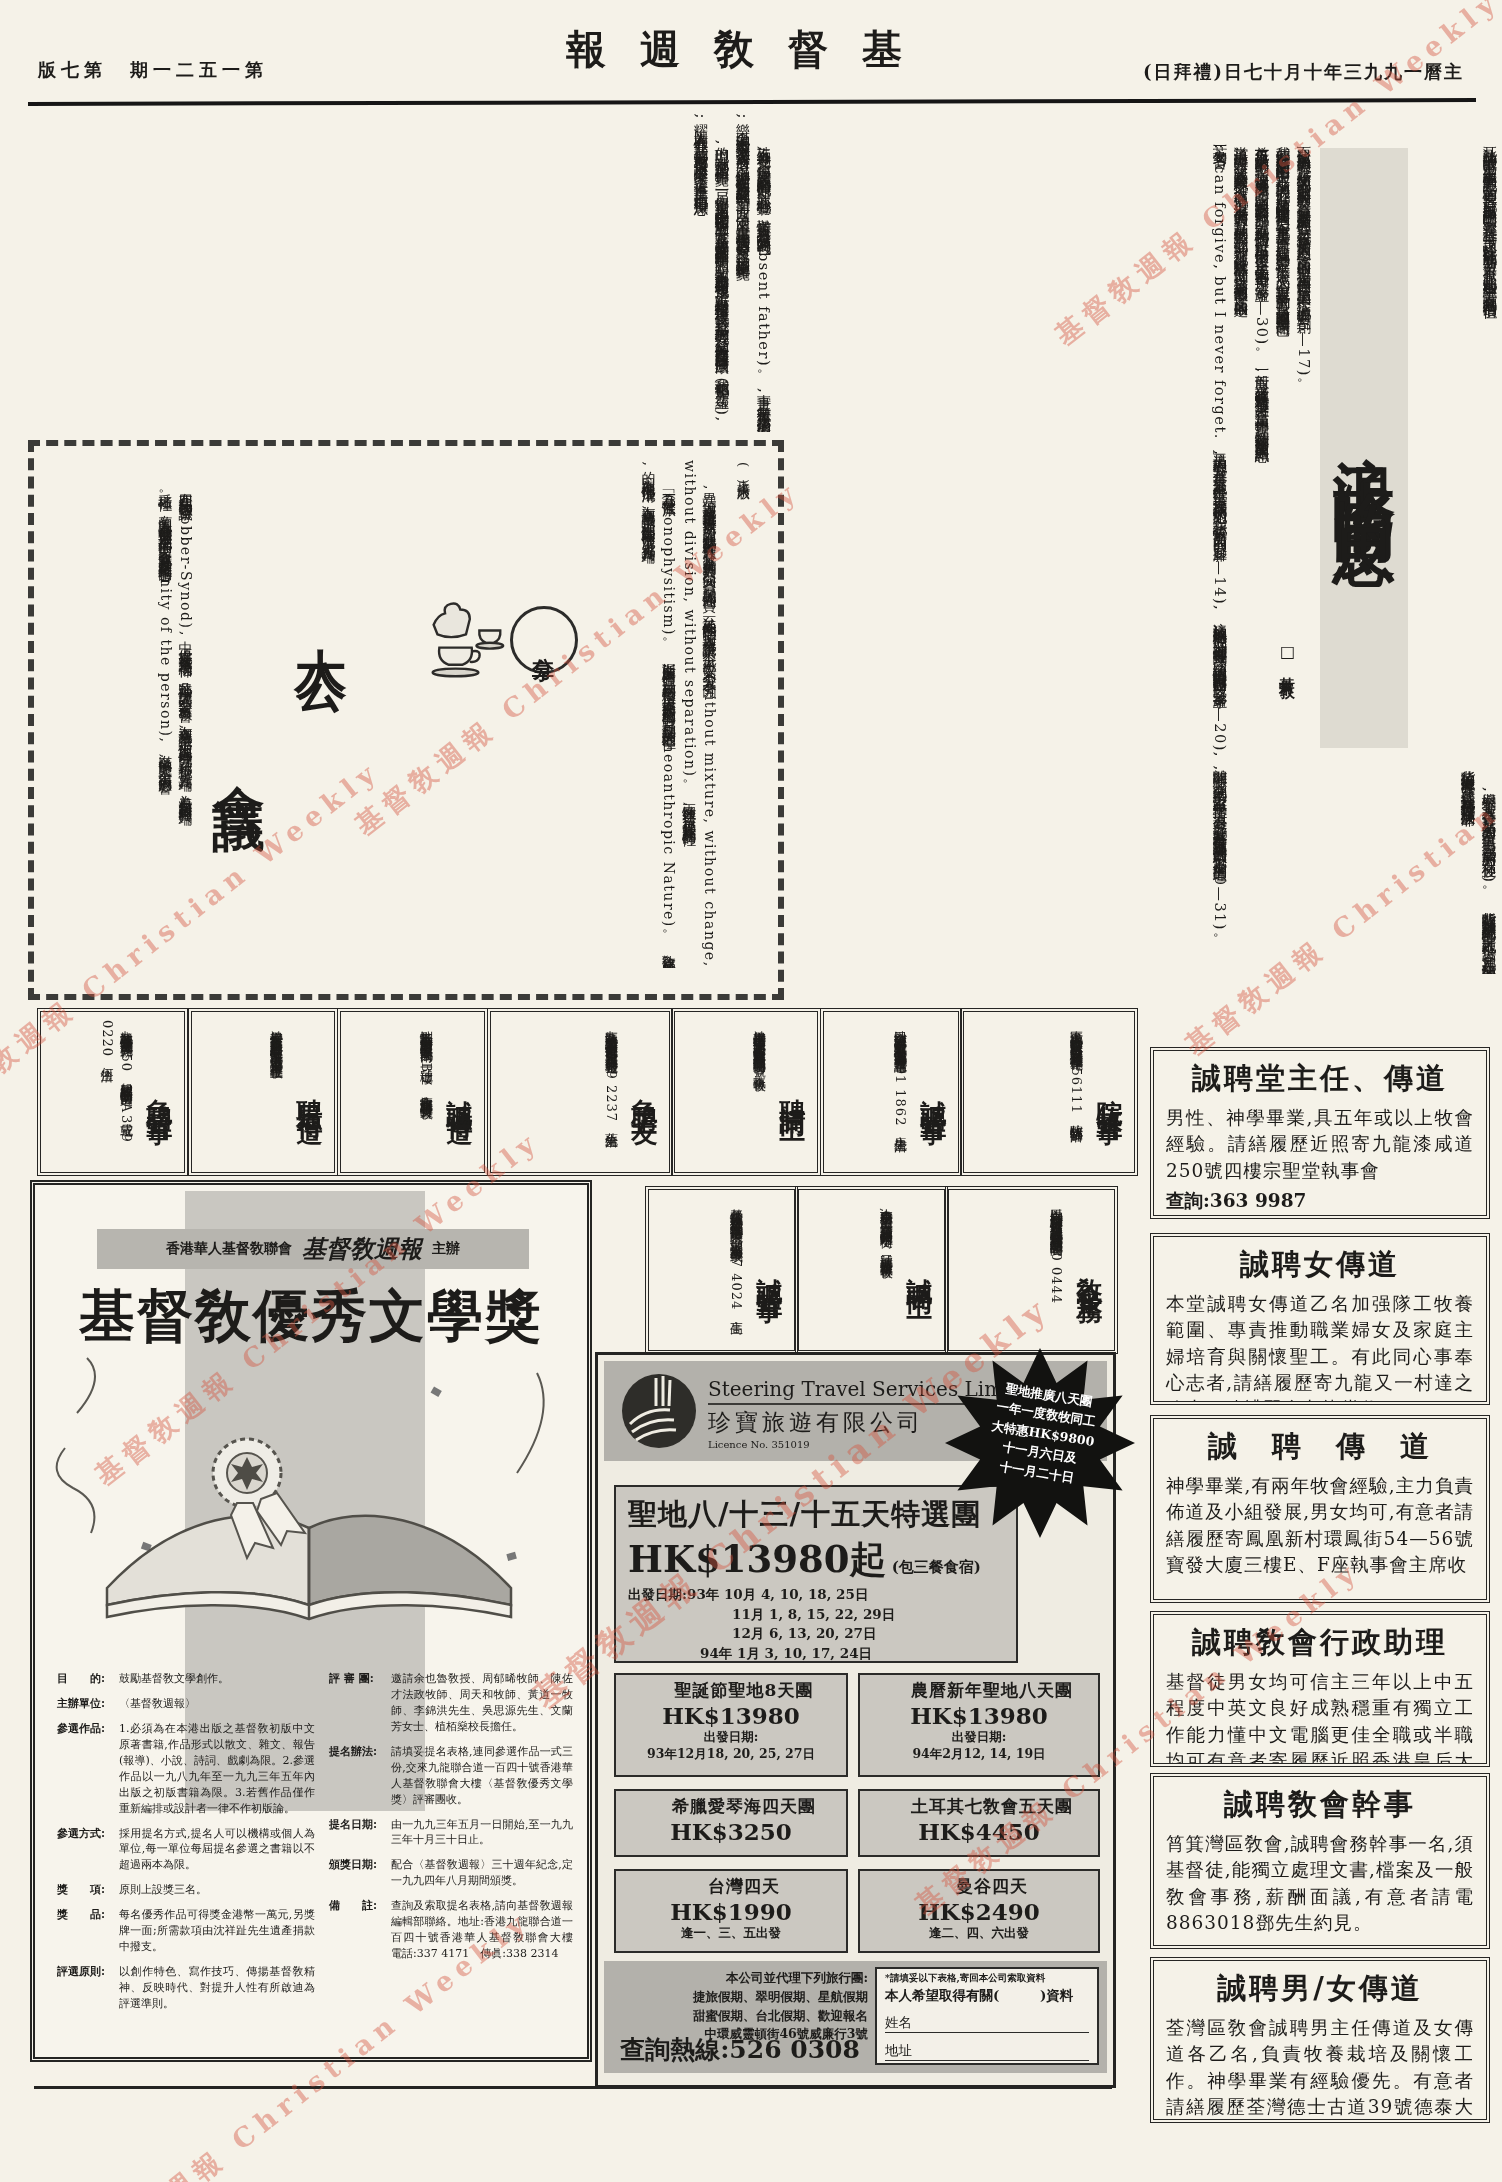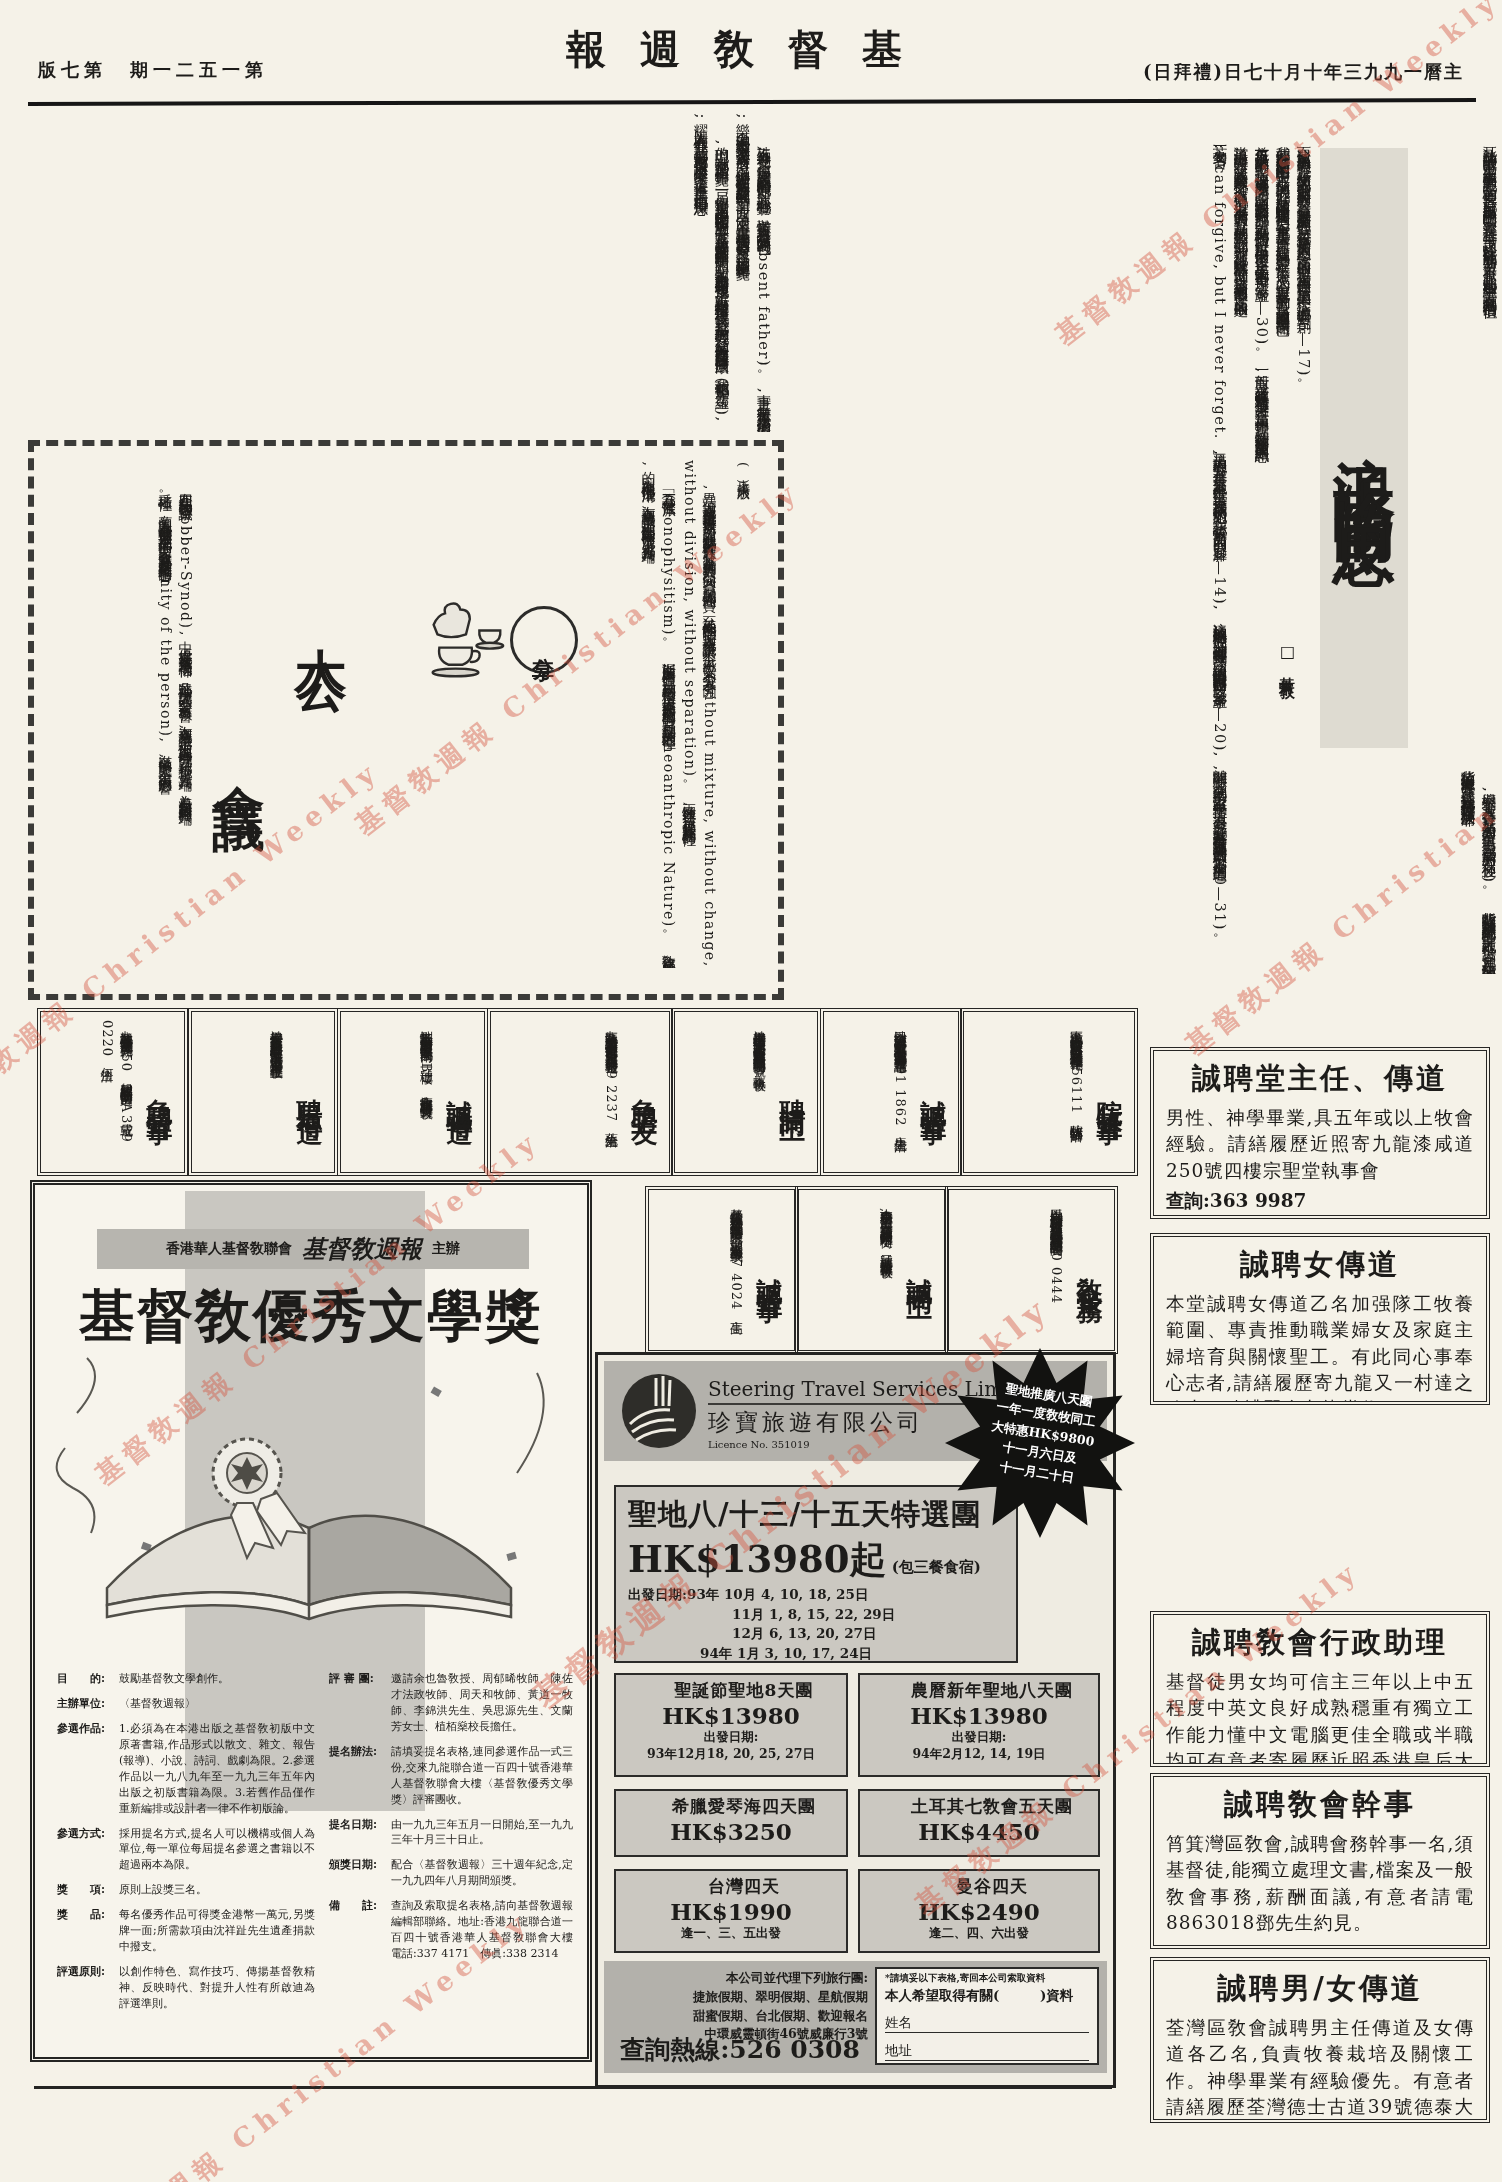--- a/index.html
+++ b/index.html
@@ -196,20 +196,24 @@
 
   <div class="bad" style="top:1000px;height:152px;">
     <h4>誠聘堂主任、傳道</h4>
     <p>男性、神學畢業,具五年或以上牧會經驗。請繕履歷近照寄九龍漆咸道250號四樓宗聖堂執事會</p>
     <div class="foot">查詢:363 9987</div>
   </div>
   <div class="bad" style="top:1186px;height:152px;">
     <h4>誠聘女傳道</h4>
     <p>本堂誠聘女傳道乙名加强隊工牧養範圍、專責推動職業婦女及家庭主婦培育與關懷聖工。有此同心事奉心志者,請繕履歷寄九龍又一村達之路十二號禮賢會九龍堂收</p>
   </div>
+  <div class="bad" style="top:1368px;height:168px;">
+    <h4>誠　聘　傳　道</h4>
+    <p>神學畢業,有兩年牧會經驗,主力負責佈道及小組發展,男女均可,有意者請繕履歷寄鳳凰新村環鳳街54—56號寶發大廈三樓E、F座執事會主席收</p>
+  </div>
   <div class="bad" style="top:1564px;height:136px;">
     <h4>誠聘敎會行政助理</h4>
     <p>基督徒男女均可信主三年以上中五程度中英文良好成熟穩重有獨立工作能力懂中文電腦更佳全職或半職均可有意者寄履歷近照香港皇后大道西335—339號三樓救福堂</p>
   </div>
   <div class="bad" style="top:1726px;height:156px;">
     <h4>誠聘敎會幹事</h4>
     <p>筲箕灣區敎會,誠聘會務幹事一名,須基督徒,能獨立處理文書,檔案及一般敎會事務,薪酬面議,有意者請電8863018鄧先生約見。</p>
   </div>
   <div class="bad" style="top:1910px;height:146px;">
     <h4>誠聘男/女傳道</h4>

